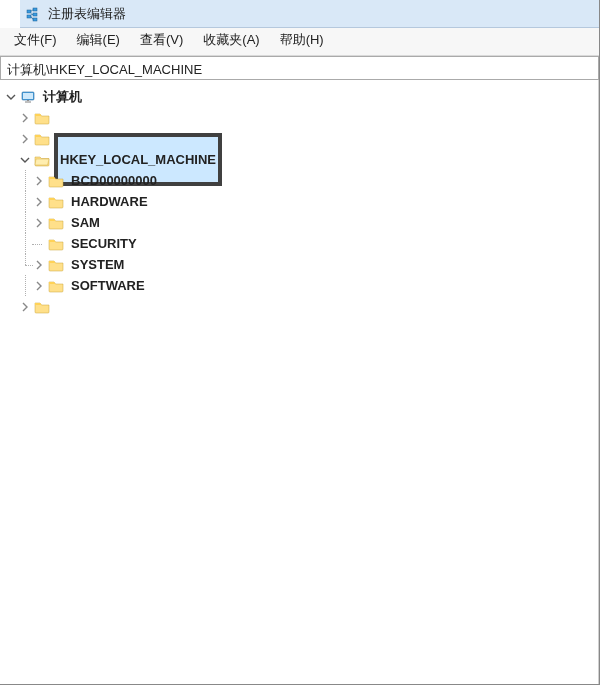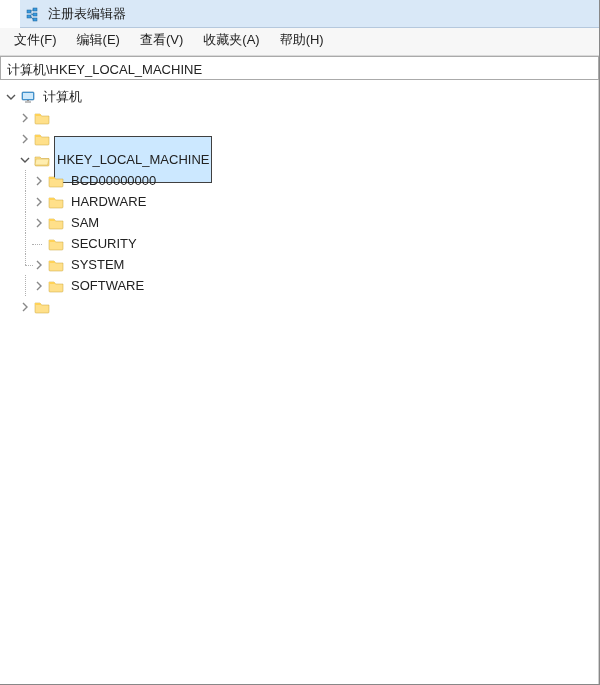--- a/index.html
+++ b/index.html
@@ -55,20 +55,21 @@
     color: #222;
   }
   
   .treeview {
     padding: 6px 0 6px 4px;
     height: calc(685px - 28px - 28px - 24px);
     overflow: auto;
     background: #fff;
     border-right: 1px solid #d0d0d0;
     width: 100%;
+    font-weight: bold;
   }
   .tree-row {
     display: flex;
     align-items: center;
     height: 21px;
     line-height: 21px;
     white-space: nowrap;
   }
   .tree-indent {
     display: inline-block;
@@ -100,21 +101,21 @@
     margin: 0 4px 0 2px;
     display: inline-flex;
     align-items: center; justify-content: center;
   }
   .node-label {
     padding: 0 3px;
     color: #222;
   }
   .node-label.selected {
     background: #cce8ff;
-    border: 1px solid #404040;
+    border: 4px solid #404040;
     padding: 12px 2px;
   }
   .spacer { display:inline-block; width:14px; height:21px; }
 </style>
 </head>
 <body>
 
 <div class="titlebar">
   <span class="app-icon">
     <svg width="16" height="16" viewBox="0 0 16 16">

